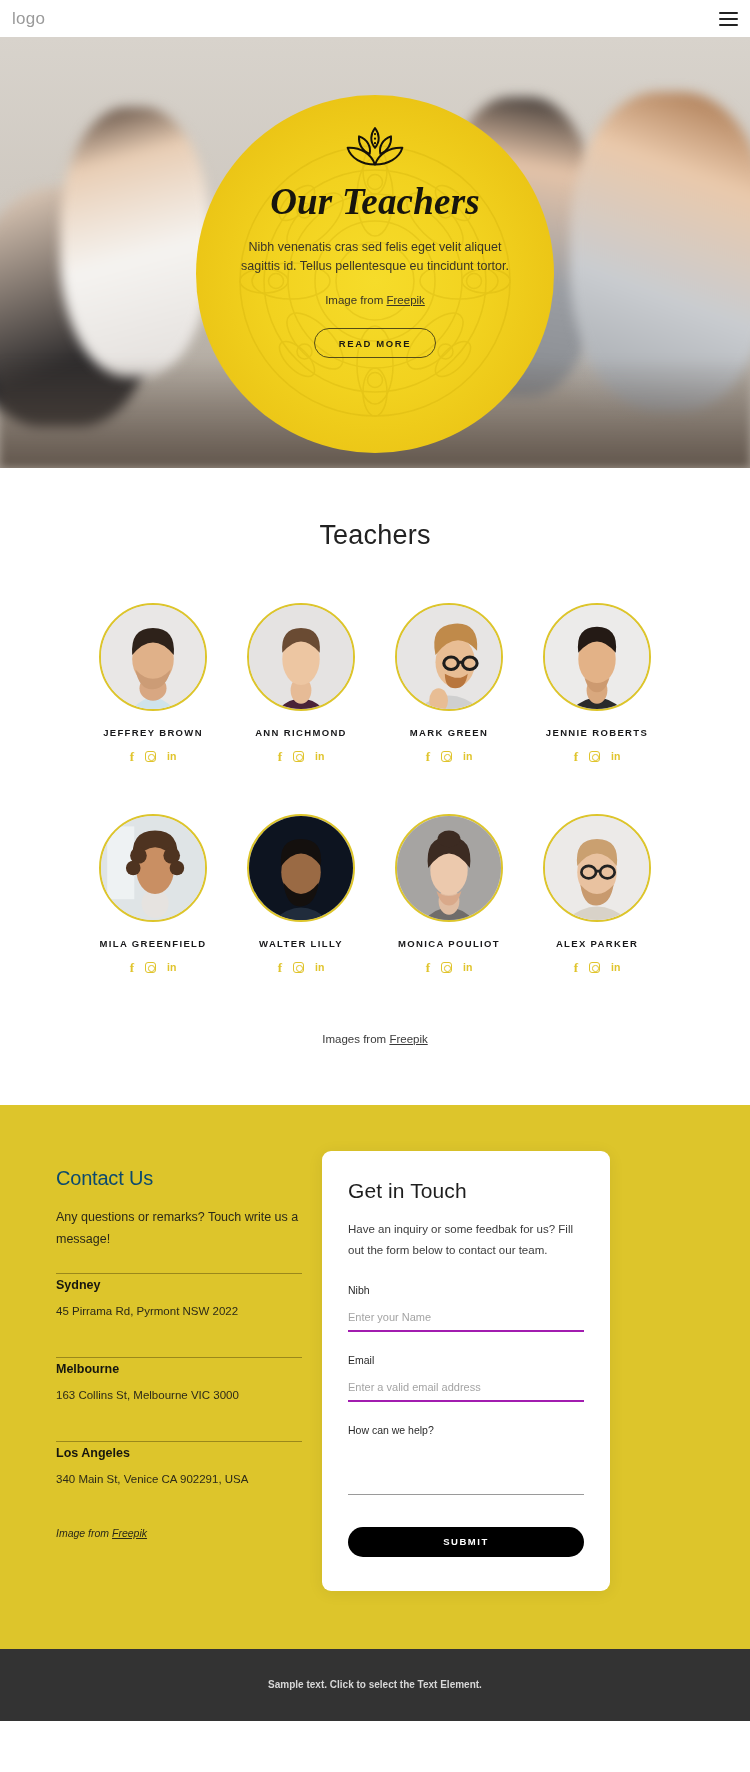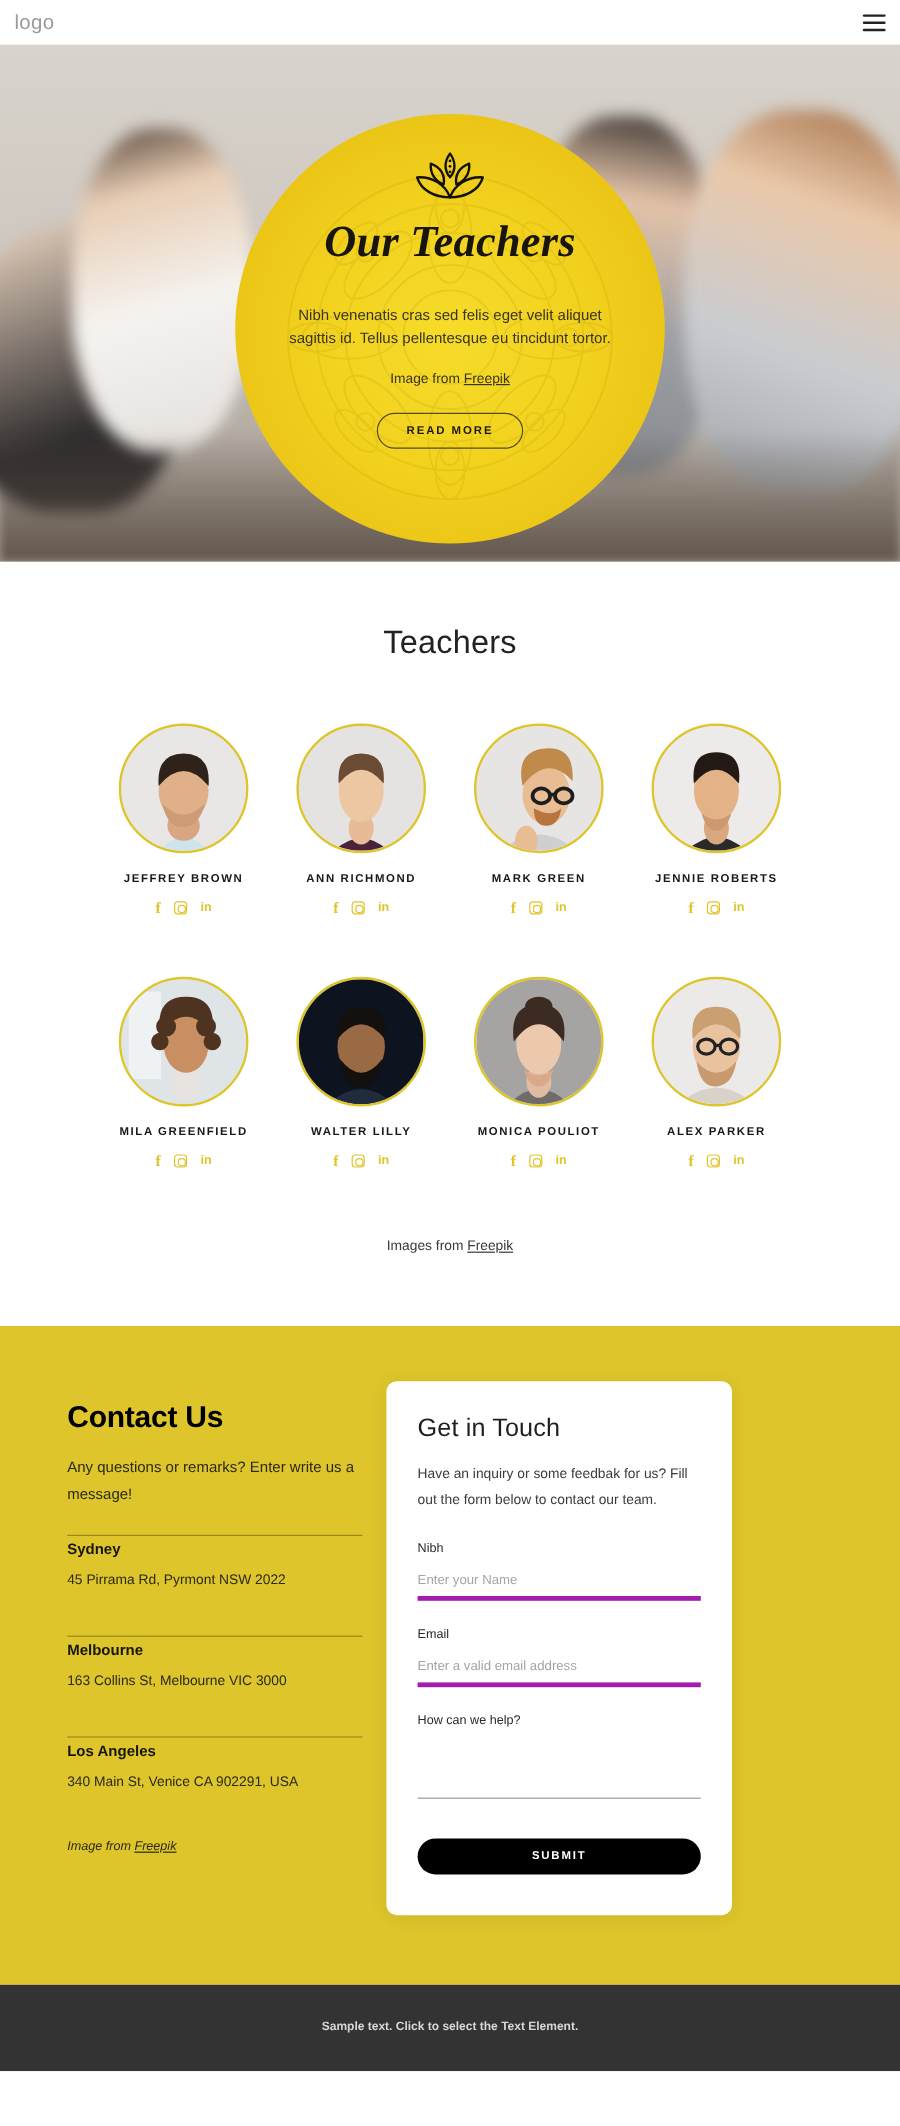--- a/index.html
+++ b/index.html
@@ -45,21 +45,21 @@
     display:flex; flex-direction:column; align-items:center; z-index:5; overflow:hidden;
   }
   .mandala{
     position:absolute; left:50%; top:52%; transform:translate(-50%,-50%);
     width:300px; height:300px; opacity:.28; pointer-events:none;
   }
   .hero-inner{ position:relative; z-index:2; display:flex; flex-direction:column; align-items:center; width:100%; padding-top:28px;}
   .lotus{ width:76px; height:48px; margin-bottom:10px;}
   .hero-title{
     font-family:"Liberation Serif", serif; font-style:italic; font-weight:700;
-    font-size:37px; color:#17150e; letter-spacing:.2px; line-height:1.15; margin-bottom:30px;
+    font-size:37px; color:#17150e; letter-spacing:.2px; line-height:1.15; margin-bottom:14px;
   }
   .hero-text{
     font-size:12.5px; color:#3a3526; line-height:1.55; text-align:center; width:272px; font-weight:400;
   }
   .hero-credit{ font-size:11.5px; color:#3a3526; margin-top:18px;}
   .hero-credit a{ color:#3a3526; text-decoration:underline;}
   .read-more{
     margin-top:22px; width:122px; height:30px; border:1.5px solid #564d16; border-radius:16px;
     background:transparent; color:#1d1a12; font-size:9.5px; font-weight:700; letter-spacing:1.6px;
     display:flex; align-items:center; justify-content:center; cursor:pointer;
@@ -84,39 +84,39 @@
   .ig-ico{ width:11px; height:11px; border:1.5px solid #e0c42c; border-radius:3px; position:relative; display:inline-block;}
   .ig-ico:after{ content:""; position:absolute; left:2.3px; top:2.3px; width:4.4px; height:4.4px; border:1.3px solid #e0c42c; border-radius:50%;}
   .fb-ico{ font-family:"Liberation Serif", serif; font-weight:700; font-size:13px; line-height:11px;}
   .li-ico{ font-weight:700; font-size:10.5px; line-height:11px;}
   .images-credit{ text-align:center; font-size:11.5px; color:#3a3a3a; padding:8px 0 46px;}
   .images-credit a{ color:#3a3a3a; text-decoration:underline;}
 
   
   .contact{ background:#ddc52b; padding:46px 0 58px; display:flex; gap:0; }
   .contact-left{ width:312px; padding-left:56px; padding-right:10px; padding-top:16px;}
-  .contact-left h2{ font-size:25px; font-weight:700; color:#000000; letter-spacing:-.2px;}
+  .contact-left h2{ font-size:20px; font-weight:400; color:#0c4a6e; letter-spacing:-.2px;}
   .contact-sub{ margin-top:17px; font-size:12.5px; line-height:1.75; color:#2c2a18;}
   .hr{ height:1px; background:#9b881b; margin:22px 0 0;}
   .city{ margin-top:4px; font-size:12.5px; font-weight:700; color:#16160f;}
   .addr{ margin-top:13px; font-size:11.5px; color:#2c2a18;}
   .blk{ padding-bottom:18px;}
   .left-credit{ margin-top:24px; font-size:10.5px; font-style:italic; color:#2c2a18;}
   .left-credit a{ color:#2c2a18; text-decoration:underline;}
 
   .form-card{
     width:288px; background:#fff; border-radius:9px; padding:28px 26px 34px; margin-left:10px;
     box-shadow:0 2px 16px rgba(0,0,0,.07);
   }
   .form-card h3{ font-size:21px; font-weight:400; color:#1e1e1e; letter-spacing:.1px;}
   .form-desc{ margin-top:16px; font-size:11.5px; line-height:1.85; color:#3b3b3b;}
   .field{ margin-top:22px;}
   .field label{ display:block; font-size:10.5px; color:#2a2a2a; margin-bottom:11px;}
   .field input, .field textarea{
-    width:100%; border:none; border-bottom:4px solid #a21caf; font-size:11px;
+    width:100%; border:none; border-bottom:2px solid #a21caf; font-size:11px;
     color:#333; padding:0 0 7px; background:transparent; outline:none;
     font-family:"Liberation Sans", sans-serif;
   }
   .field input::placeholder, .field textarea::placeholder{ color:#a4a4a4;}
   .field textarea{ height:48px; resize:none; border-bottom:1px solid #9a9a9a;}
   .submit{
     margin-top:28px; width:100%; height:30px; background:#000; color:#fff; border:none; border-radius:15px;
     font-size:9.5px; font-weight:700; letter-spacing:1.5px; cursor:pointer;
     font-family:"Liberation Sans", sans-serif;
   }
@@ -400,21 +400,21 @@
   </div>
 
   <div class="images-credit">
     <span>Images from </span><a href="#">Freepik</a>
   </div>
 </div>
 
 <div class="contact">
   <div class="contact-left">
     <h2>Contact Us</h2>
-    <div class="contact-sub">Any questions or remarks? Enter write us a message!</div>
+    <div class="contact-sub">Any questions or remarks? Touch write us a message!</div>
 
     <div class="blk">
       <div class="hr"></div>
       <div class="city">Sydney</div>
       <div class="addr">45 Pirrama Rd, Pyrmont NSW 2022</div>
     </div>
     <div class="blk">
       <div class="hr"></div>
       <div class="city">Melbourne</div>
       <div class="addr">163 Collins St, Melbourne VIC 3000</div>

